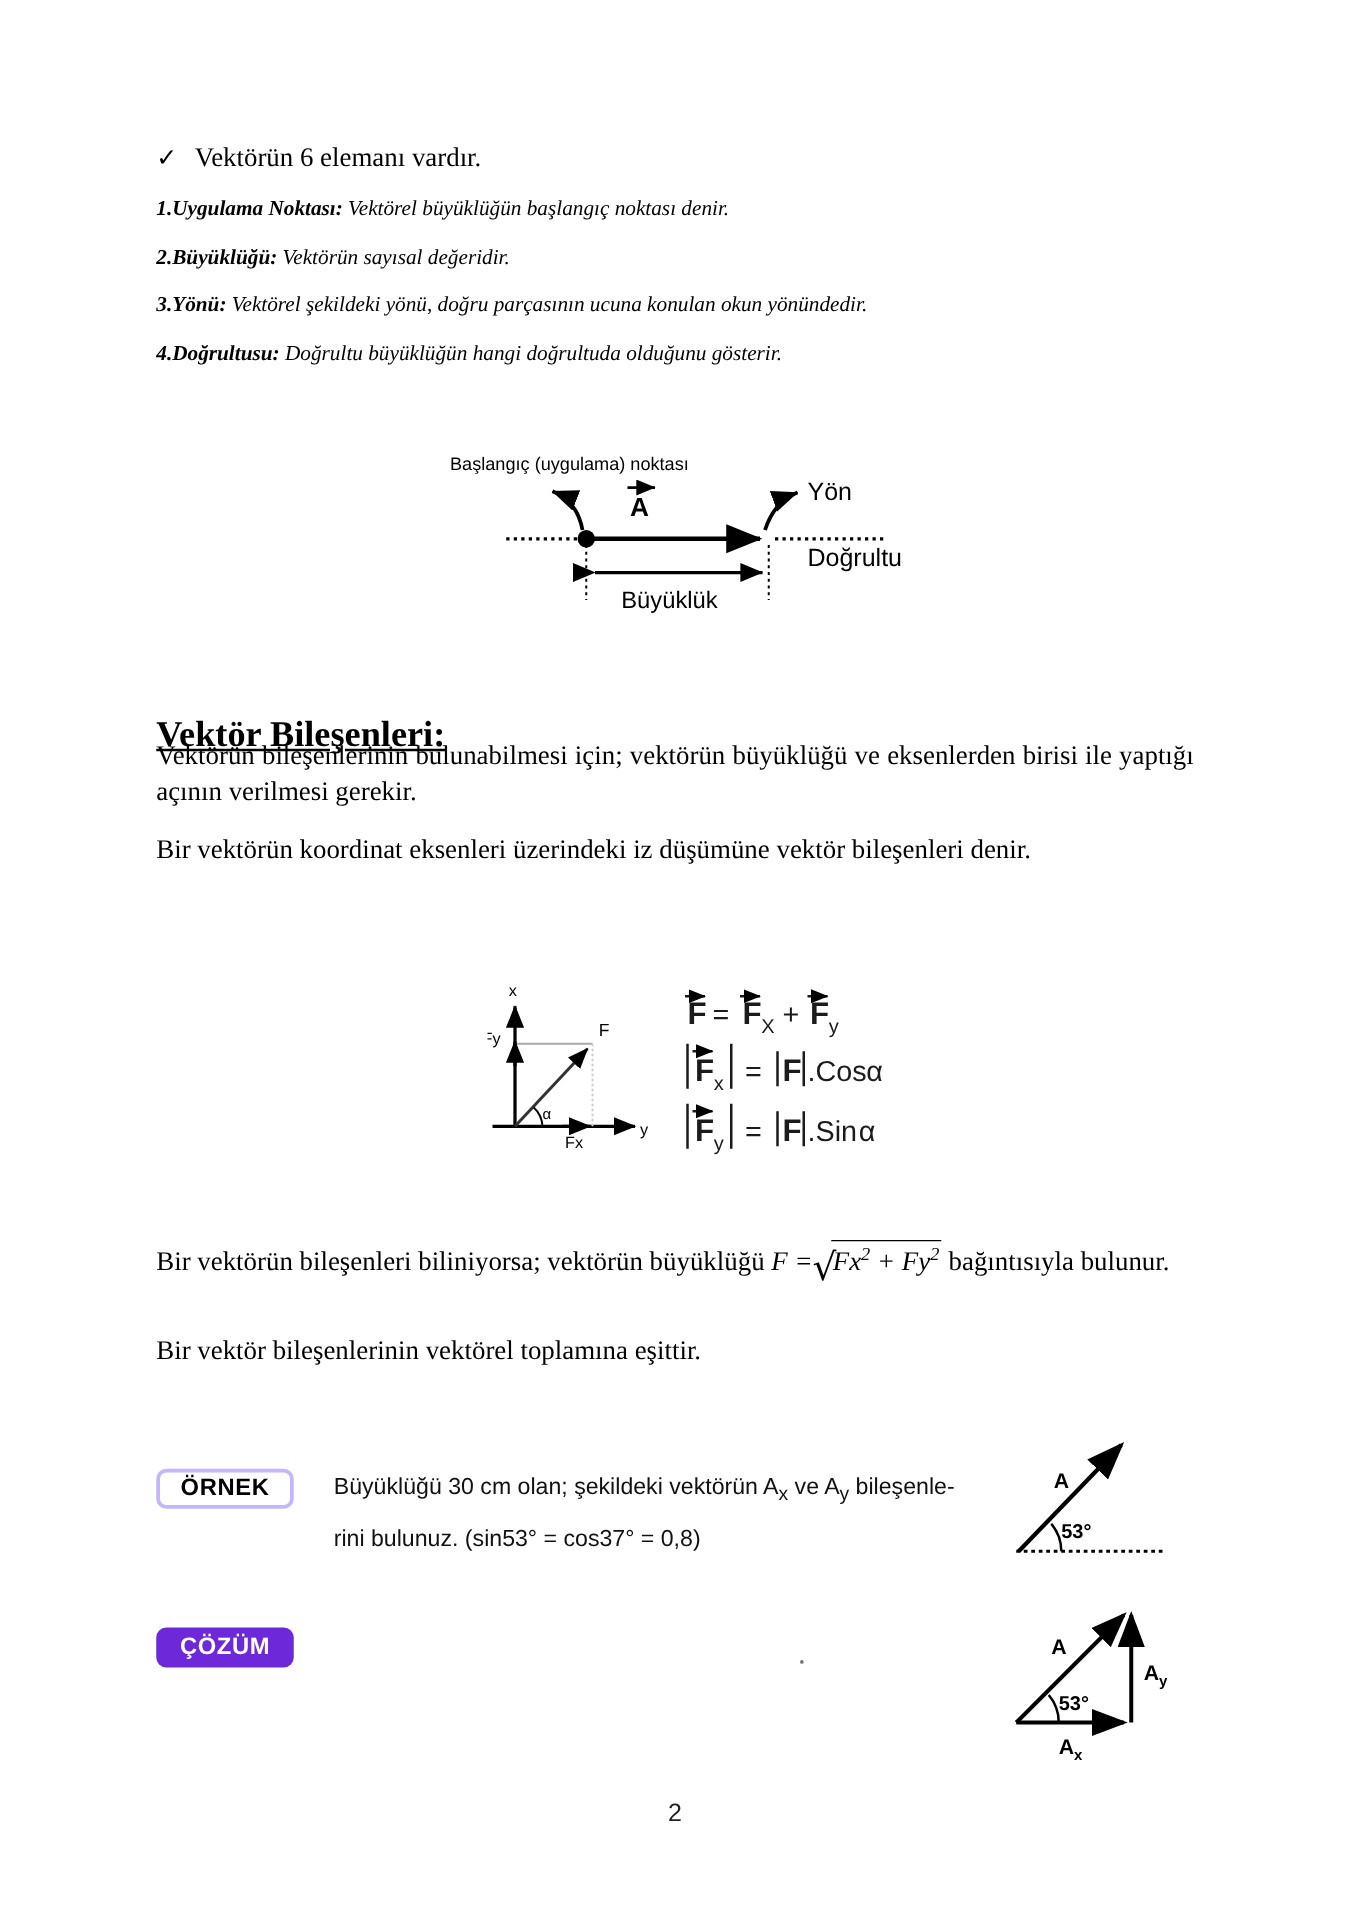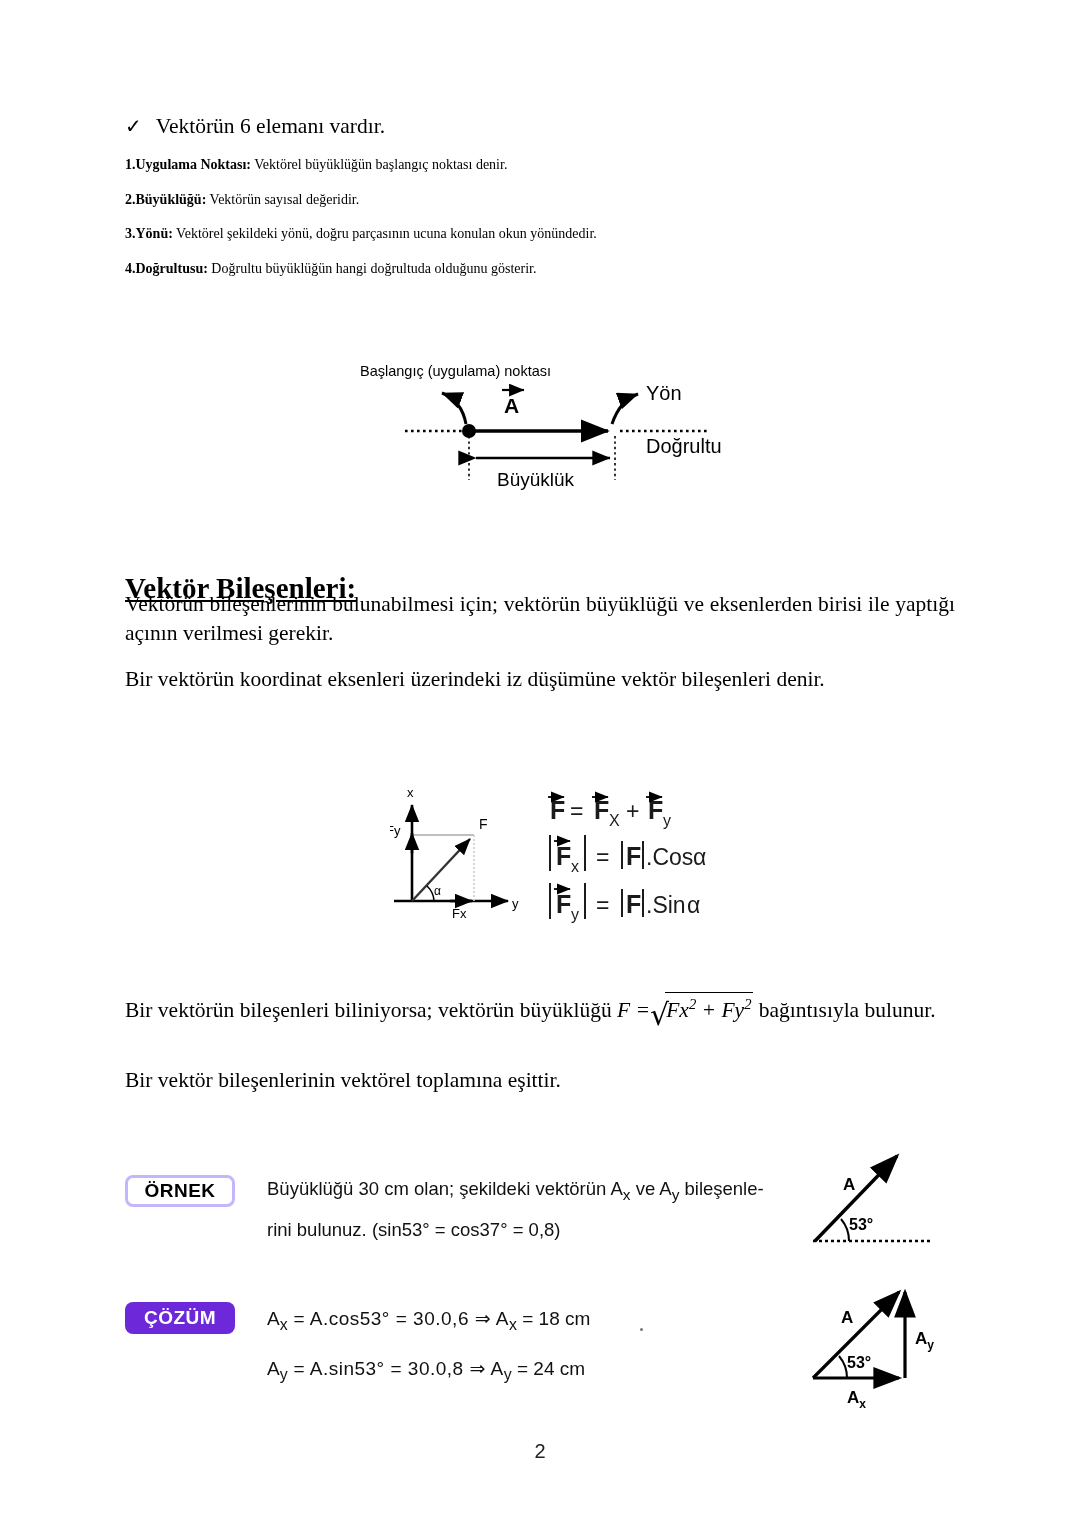--- a/index.html
+++ b/index.html
@@ -31,23 +31,24 @@
     display: flex;
     align-items: baseline;
   }
   .checkmark {
     font-weight: bold;
     font-size: 20px;
     margin-right: 14px;
     font-family: "DejaVu Sans", sans-serif;
   }
   .num-line {
-    font-size: 14px;
+    font-size: 17px;
     line-height: 1.32;
     margin: 4px 0 16px 0;
+    font-style: italic;
   }
   .num-line b {
     font-weight: bold;
   }
 
   
   .section-head {
     position: absolute;
     left: 125px;
     top: 572px;
@@ -389,24 +390,20 @@
   <div class="ex-area">
     <div class="badge-outline">ÖRNEK</div>
 
     <div class="ex-text">
       <span><span>Büyüklüğü 30 cm olan; şekildeki vektörün A</span><sub>x</sub><span> ve A</span><sub>y</sub><span> bileşenle-</span></span><br>
       <span>rini bulunuz. (sin53° = cos37° = 0,8)</span>
     </div>
 
     <div class="badge-filled">ÇÖZÜM</div>
 
-    <div class="sol-text">
-      <span><span>A</span><sub>x</sub><span class="sp"> = A.cos53° = 30.0,6 ⇒ A</span><sub>x</sub><span> = 18 cm</span></span><br>
-      <span><span>A</span><sub>y</sub><span class="sp"> = A.sin53° = 30.0,8  ⇒  A</span><sub>y</sub><span> = 24 cm</span></span>
-    </div>
   </div>
 
   <div class="stray-dot"></div>
 
   <div class="fig3">
     <svg width="190" height="120" viewBox="0 0 190 120">
       <defs>
         <marker id="ah3" markerWidth="10" markerHeight="10" refX="8" refY="3.4" orient="auto">
           <path d="M0,0 L9,3.4 L0,6.8 z" fill="#000"></path>
         </marker>

